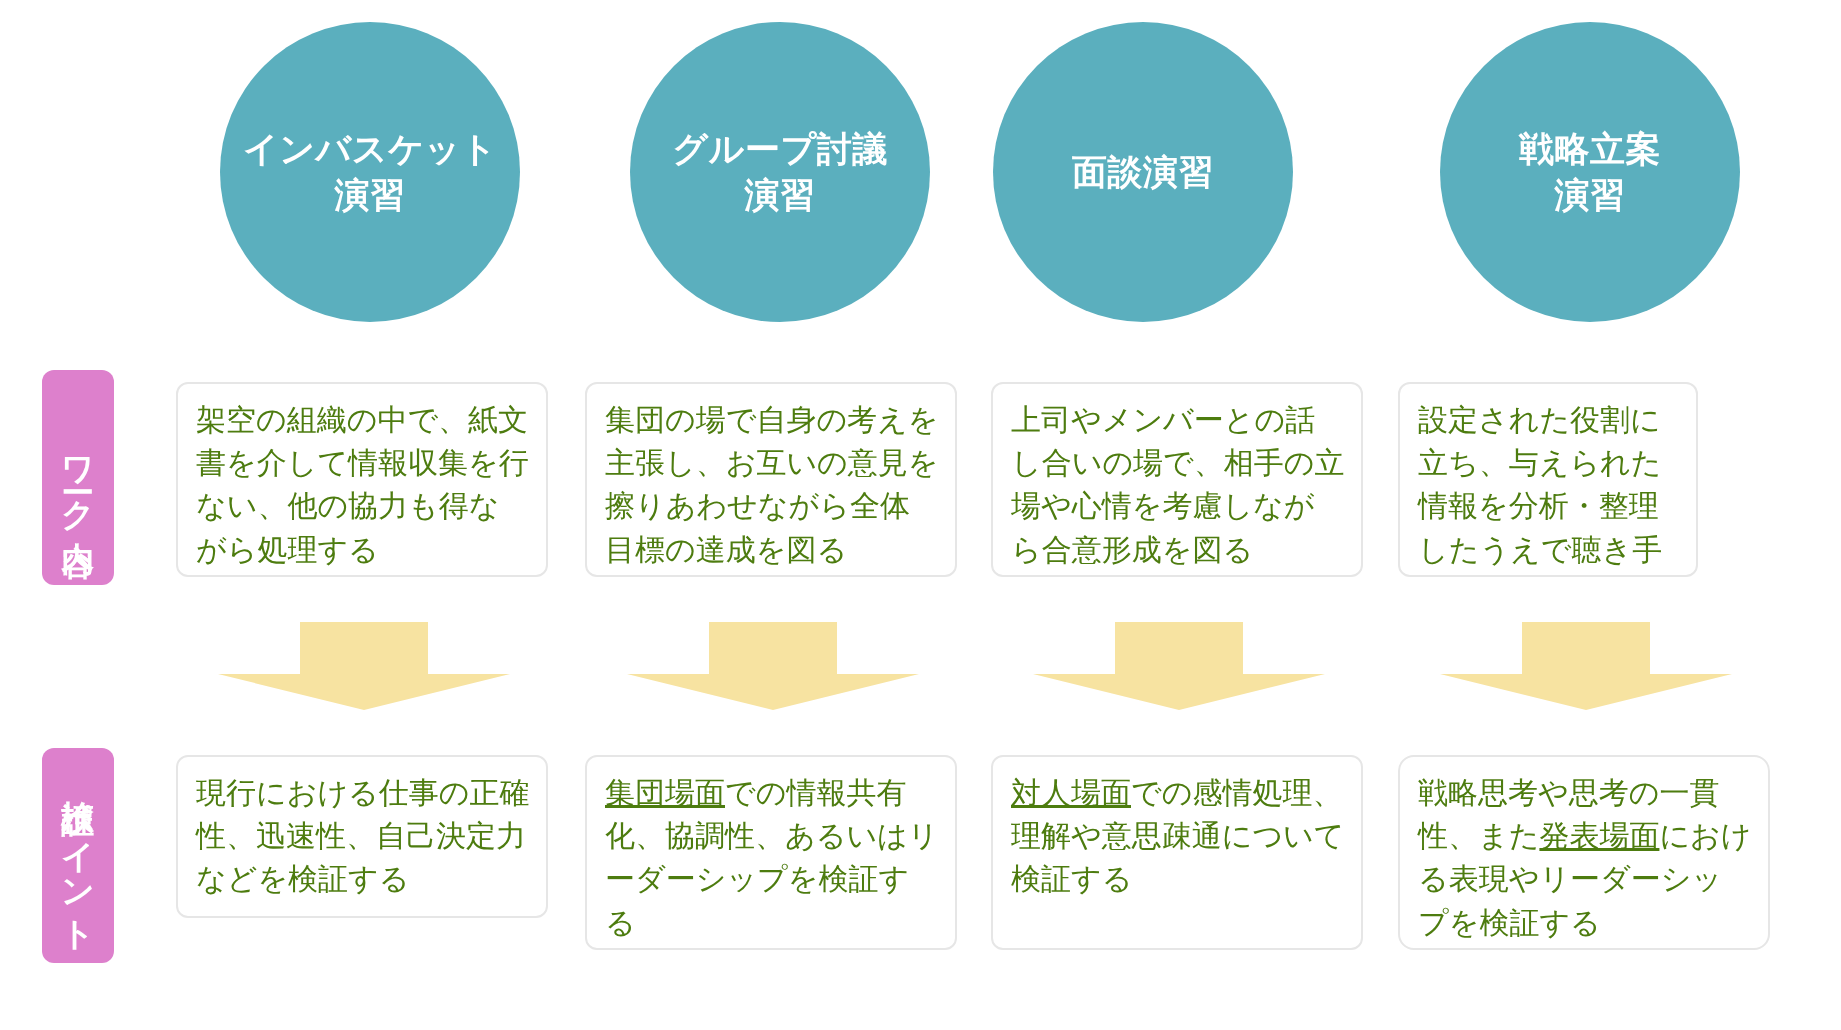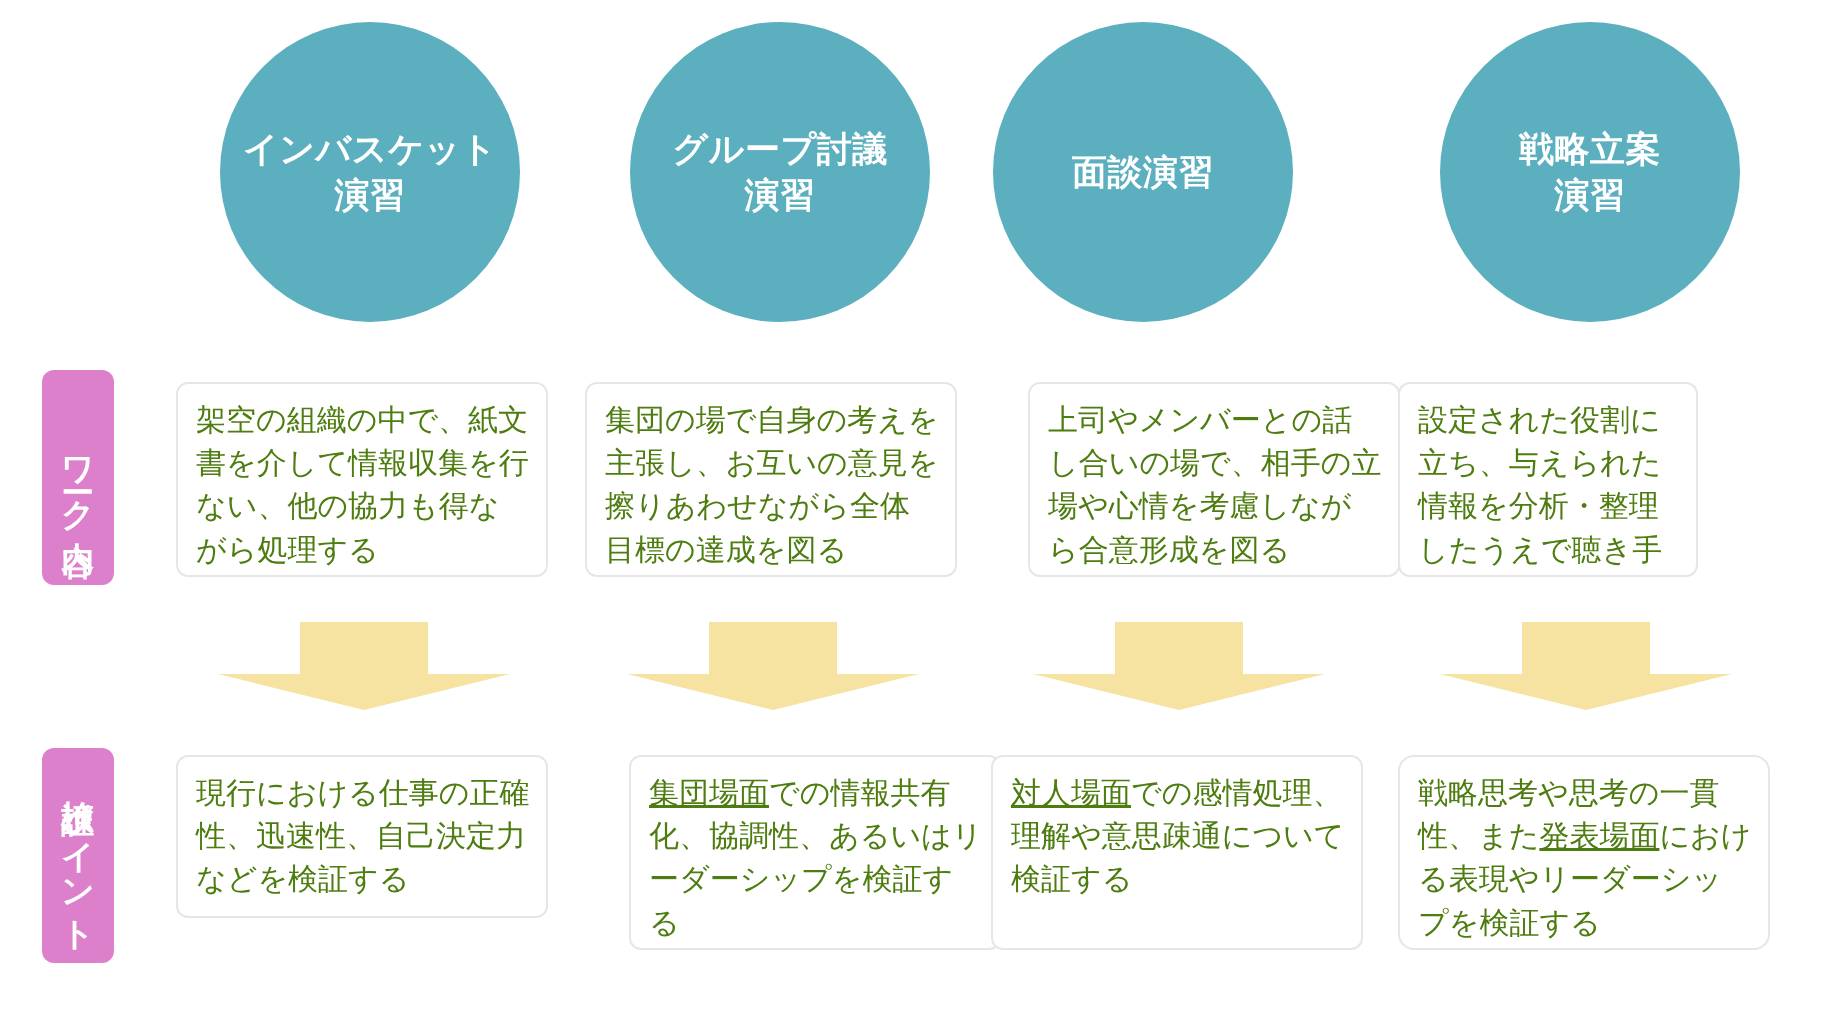--- a/index.html
+++ b/index.html
@@ -116,21 +116,21 @@
 <div class="side-label" style="left:42px; top:748px; width:72px; height:215px;">検証ポイント</div>
 
 <div class="card" style="left:176px; top:382px; width:372px; height:195px;">
   <span class="txt">架空の組織の中で、紙文書を介して情報収集を行ない、他の協力も得ながら処理する</span>
 </div>
 
 <div class="card" style="left:585px; top:382px; width:372px; height:195px;">
   <span class="txt">集団の場で自身の考えを主張し、お互いの意見を擦りあわせながら全体目標の達成を図る</span>
 </div>
 
-<div class="card" style="left:991px; top:382px; width:372px; height:195px;margin-left:37px;">
+<div class="card" style="left:991px; top:382px; width:372px; height:195px;">
   <span class="txt">上司やメンバーとの話し合いの場で、相手の立場や心情を考慮しながら合意形成を図る</span>
 </div>
 
 <div class="card" style="left:1398px; top:382px; width:300px; height:195px;">
   <span class="txt">設定された役割に立ち、与えられた情報を分析・整理したうえで聴き手を前に発表を行う</span>
 </div>
 
 <div class="arrow" style="left:218px; top:622px;">
   <svg viewBox="0 0 292 88" preserveAspectRatio="none" aria-hidden="true">
     <polygon points="82,0 210,0 210,52 292,52 146,88 0,52 82,52" fill="#F7E3A1"></polygon>
@@ -152,21 +152,21 @@
 <div class="arrow" style="left:1440px; top:622px;">
   <svg viewBox="0 0 292 88" preserveAspectRatio="none" aria-hidden="true">
     <polygon points="82,0 210,0 210,52 292,52 146,88 0,52 82,52" fill="#F7E3A1"></polygon>
   </svg>
 </div>
 
 <div class="card" style="left:176px; top:755px; width:372px; height:163px;">
   <span class="txt">現行における仕事の正確性、迅速性、自己決定力などを検証する</span>
 </div>
 
-<div class="card" style="left:585px; top:755px; width:372px; height:195px;margin-left:44px;">
+<div class="card" style="left:585px; top:755px; width:372px; height:195px;">
   <span class="txt"><u>集団場面</u>での情報共有化、協調性、あるいはリーダーシップを検証する</span>
 </div>
 
 <div class="card" style="left:991px; top:755px; width:372px; height:195px;">
   <span class="txt"><u>対人場面</u>での感情処理、理解や意思疎通について検証する</span>
 </div>
 
 <div class="card" style="left:1398px; top:755px; width:372px; height:195px;border-radius:16px;">
   <span class="txt">戦略思考や思考の一貫性、また<u>発表場面</u>における表現やリーダーシップを検証する</span>
 </div>

